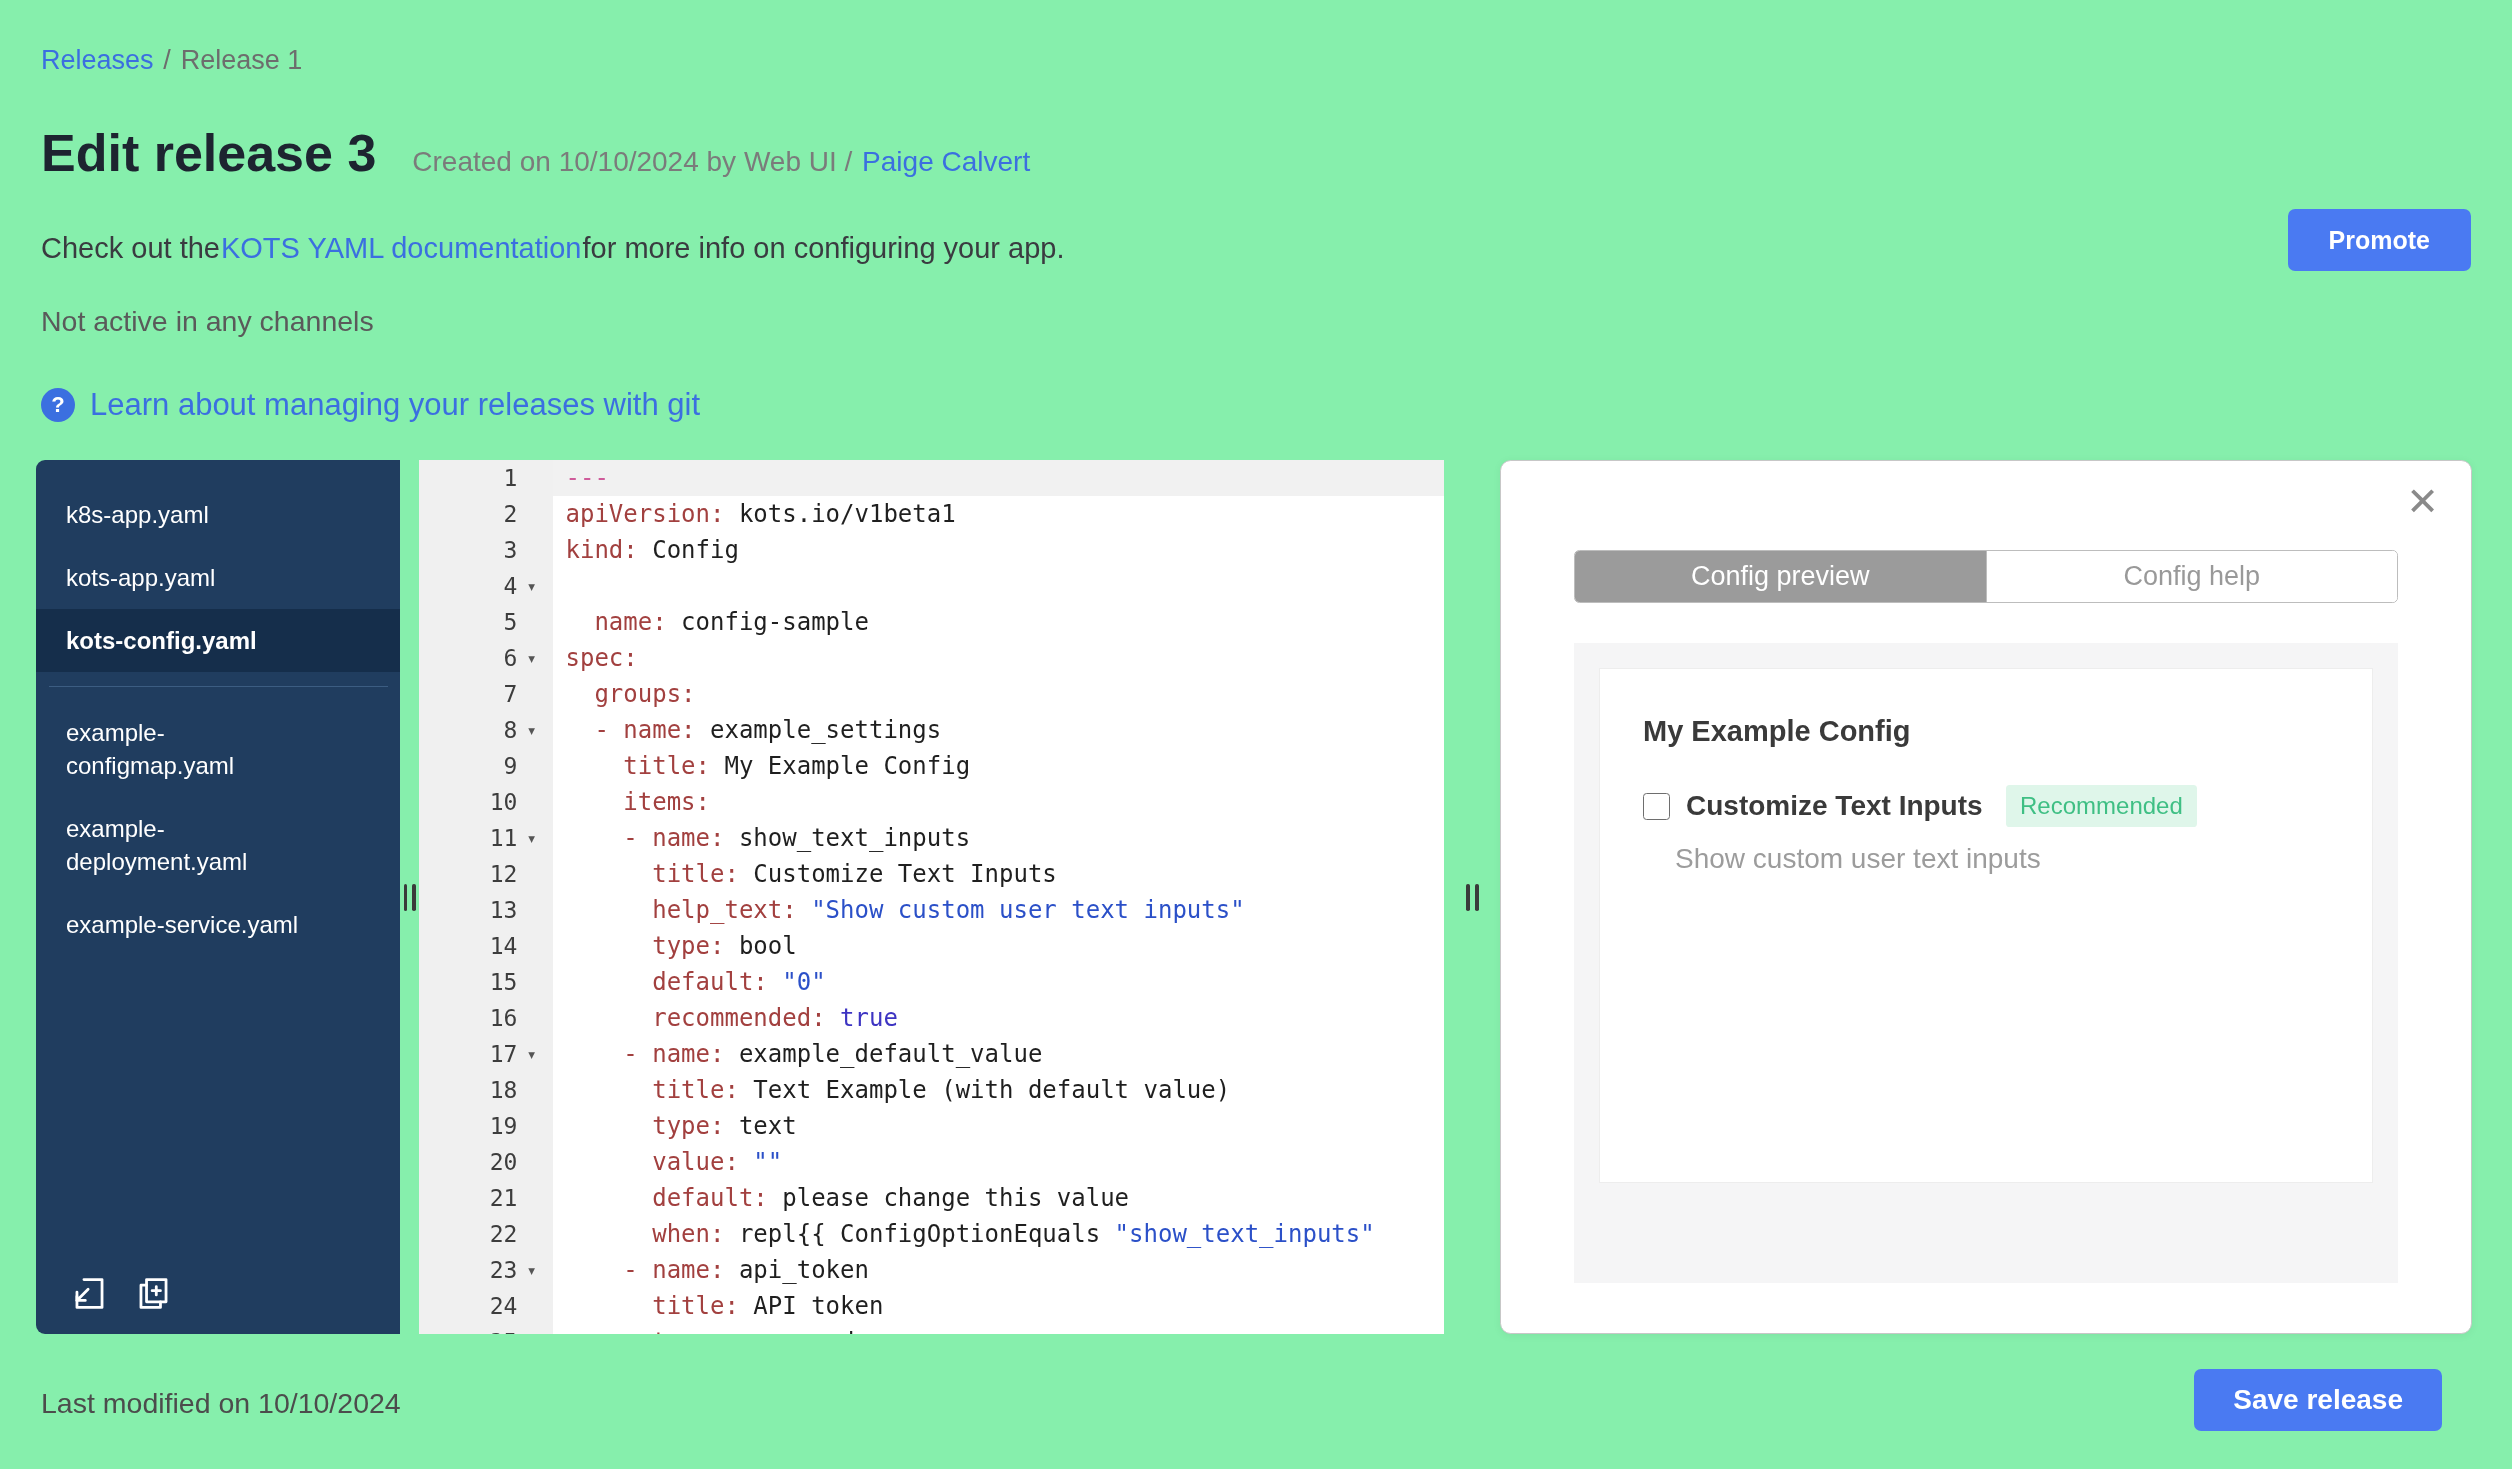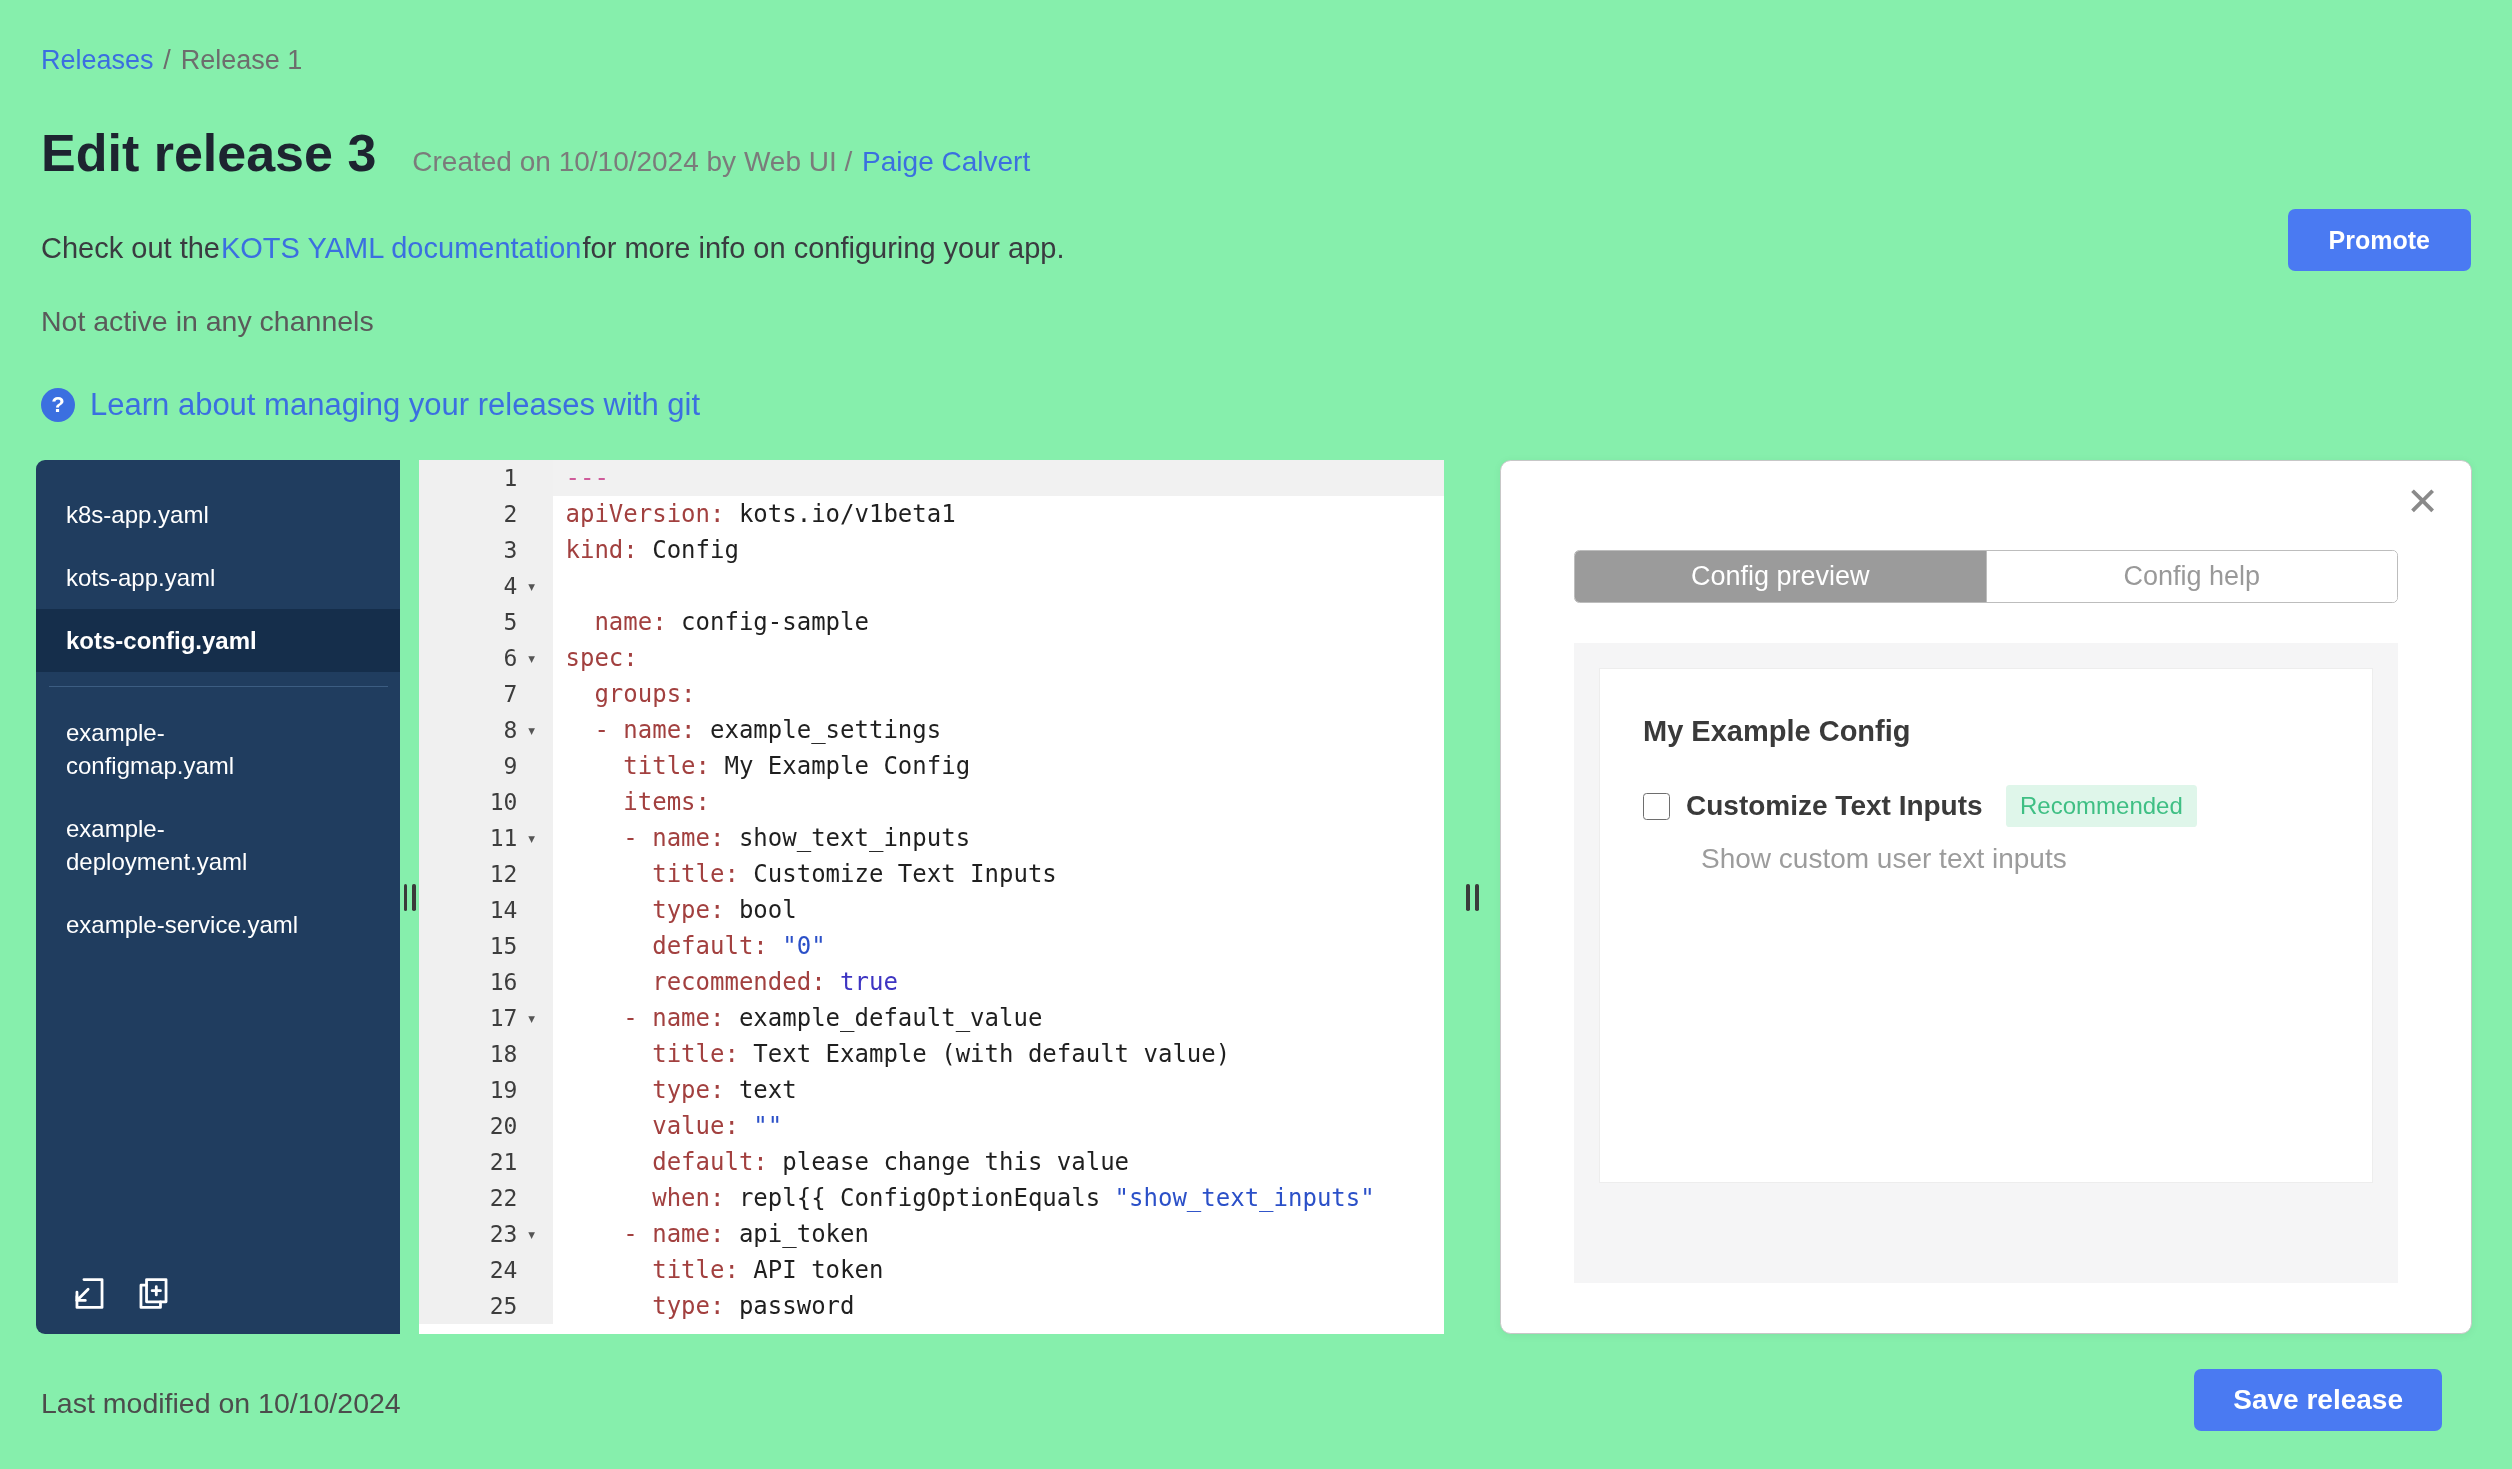--- a/index.html
+++ b/index.html
@@ -76,21 +76,21 @@
   .tab + .tab { border-left:0.9px solid #bdbdbd; }
   .gray-panel { margin:40px auto 0; width:824px; height:640px; background:#f5f5f6; padding:25px; }
   .config-card { background:#fff; height:515px; padding:46px 43px; border:0.9px solid #ededed; }
   .config-card h3 { font-size:29px; color:#3a3a3a; margin-bottom:37px; font-weight:bold; }
   .cfg-row { display:flex; align-items:center; gap:16px; }
   .checkbox { width:27px; height:27px; border:1.8px solid #6e6e6e; border-radius:3.6px; background:#fff;
               flex:none; cursor:pointer; }
   .cfg-label { font-size:28px; font-weight:bold; color:#3a3a3a; }
   .badge { margin-left:7.1px; background:var(--badge-bg,#dff6ea); color:var(--badge-text,#3fbf84);
            font-size:24px; padding:7.1px 14.3px; border-radius:3.6px; }
-  .cfg-help { margin:16px 0 0 58px; font-size:28px; color:#9c9c9c; }
+  .cfg-help { margin:16px 0 0 32px; font-size:28px; color:#9c9c9c; }
 
   .footer-left { position:absolute; left:41px; top:1387px; font-size:28.5px; color:#4c4c4c; }
 </style>
 </head>
 <body>
 
 <div class="page">
 
   <div class="breadcrumb">
     <a href="#" class="bc-link">Releases</a>
@@ -242,20 +242,27 @@
           </div>
           <div class="ed-line">
             <div class="gutter-cell">
               <span class="ln">12</span>
               <span class="fold"></span>
             </div>
             <div class="code"><span class="tok-plain">      </span><span class="tok-key">title:</span><span class="tok-plain"> Customize Text Inputs</span></div>
           </div>
           <div class="ed-line">
             <div class="gutter-cell">
+              <span class="ln">13</span>
+              <span class="fold"></span>
+            </div>
+            <div class="code"><span class="tok-plain">      </span><span class="tok-key">help_text:</span><span class="tok-plain"> </span><span class="tok-str">"Show custom user text inputs"</span></div>
+          </div>
+          <div class="ed-line">
+            <div class="gutter-cell">
               <span class="ln">14</span>
               <span class="fold"></span>
             </div>
             <div class="code"><span class="tok-plain">      </span><span class="tok-key">type:</span><span class="tok-plain"> bool</span></div>
           </div>
           <div class="ed-line">
             <div class="gutter-cell">
               <span class="ln">15</span>
               <span class="fold"></span>
             </div>

